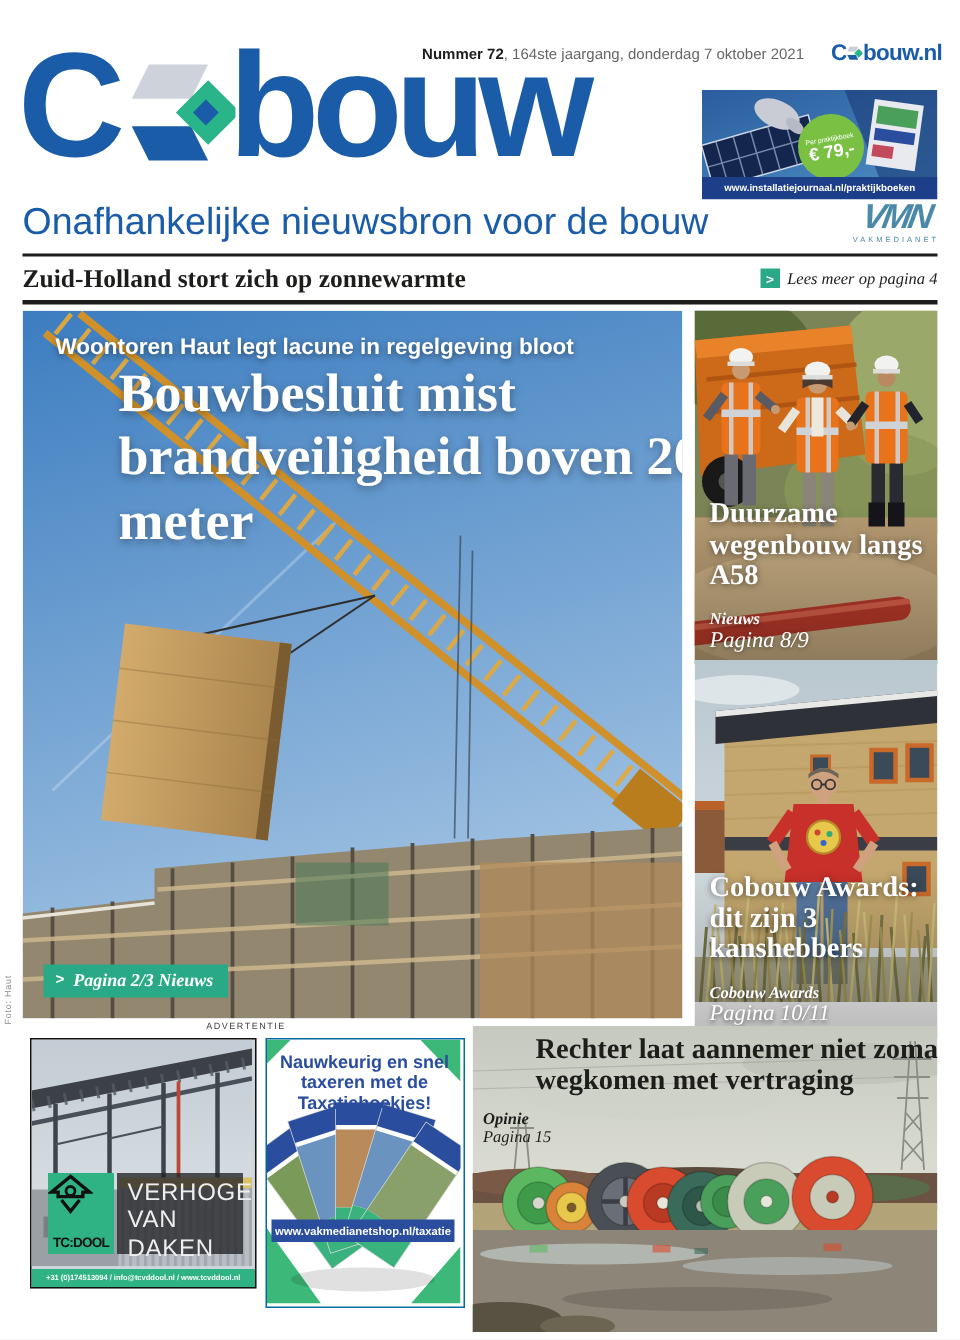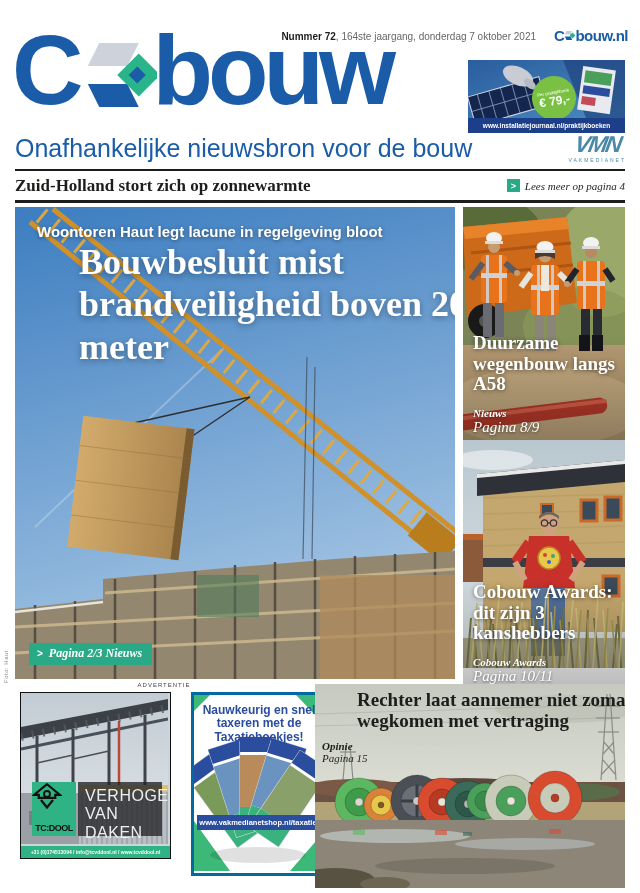--- a/index.html
+++ b/index.html
@@ -75,22 +75,22 @@
   .tcdool-logo{position:absolute;left:11px;top:89px;width:44px;height:54px;background:#2fb385;
                display:flex;flex-direction:column;align-items:center;justify-content:flex-end;padding-bottom:3px;box-sizing:border-box;}
   .tcdool-logo .tl-name{font-size:9px;font-weight:900;color:#111;letter-spacing:-.5px;}
   .tcdool-overlay{position:absolute;left:57px;top:89px;width:84px;height:54px;background:rgba(35,35,38,.78);
                   color:#eee;padding:5px 0 0 7px;box-sizing:border-box;}
   .tcdool-overlay .tline{font-size:16px;letter-spacing:.5px;line-height:1.15;}
   .tcdool-overlay .tline3{margin-top:5px;margin-left:20px;}
   .tcdool-contact{position:absolute;left:0;right:0;bottom:0;height:12px;background:#2fb385;color:#fff;
                   font-size:5px;font-weight:bold;text-align:center;line-height:12px;white-space:nowrap;}
 
-  .ad-taxatie{position:absolute;left:177px;top:692px;width:131px;height:178px;border:3px solid #0369a1;
-              background:#fff;overflow:hidden;margin-left:14px;}
+  .ad-taxatie{position:absolute;left:177px;top:692px;width:131px;height:178px;border:1px solid #0369a1;
+              background:#fff;overflow:hidden;}
   .taxatie-headline{position:absolute;left:4px;top:9px;width:122px;text-align:center;color:#2a4d9e;
                     font-size:12px;font-weight:bold;line-height:1.12;}
   .taxatie-url{position:absolute;left:3px;top:120px;width:122px;height:15px;background:#2a4d9e;color:#fff;
                font-size:7.5px;font-weight:bold;text-align:center;line-height:15px;white-space:nowrap;}
 
   
   .bottom-article{position:absolute;left:315px;top:684px;width:310px;height:204px;overflow:hidden;}
   .bottom-article svg{position:absolute;inset:0;}
   .bottom-headline{position:absolute;left:6px;top:5px;width:300px;font-size:19px;font-weight:bold;
                    color:#1d1d1b;line-height:1.12;margin-left:36px;}

